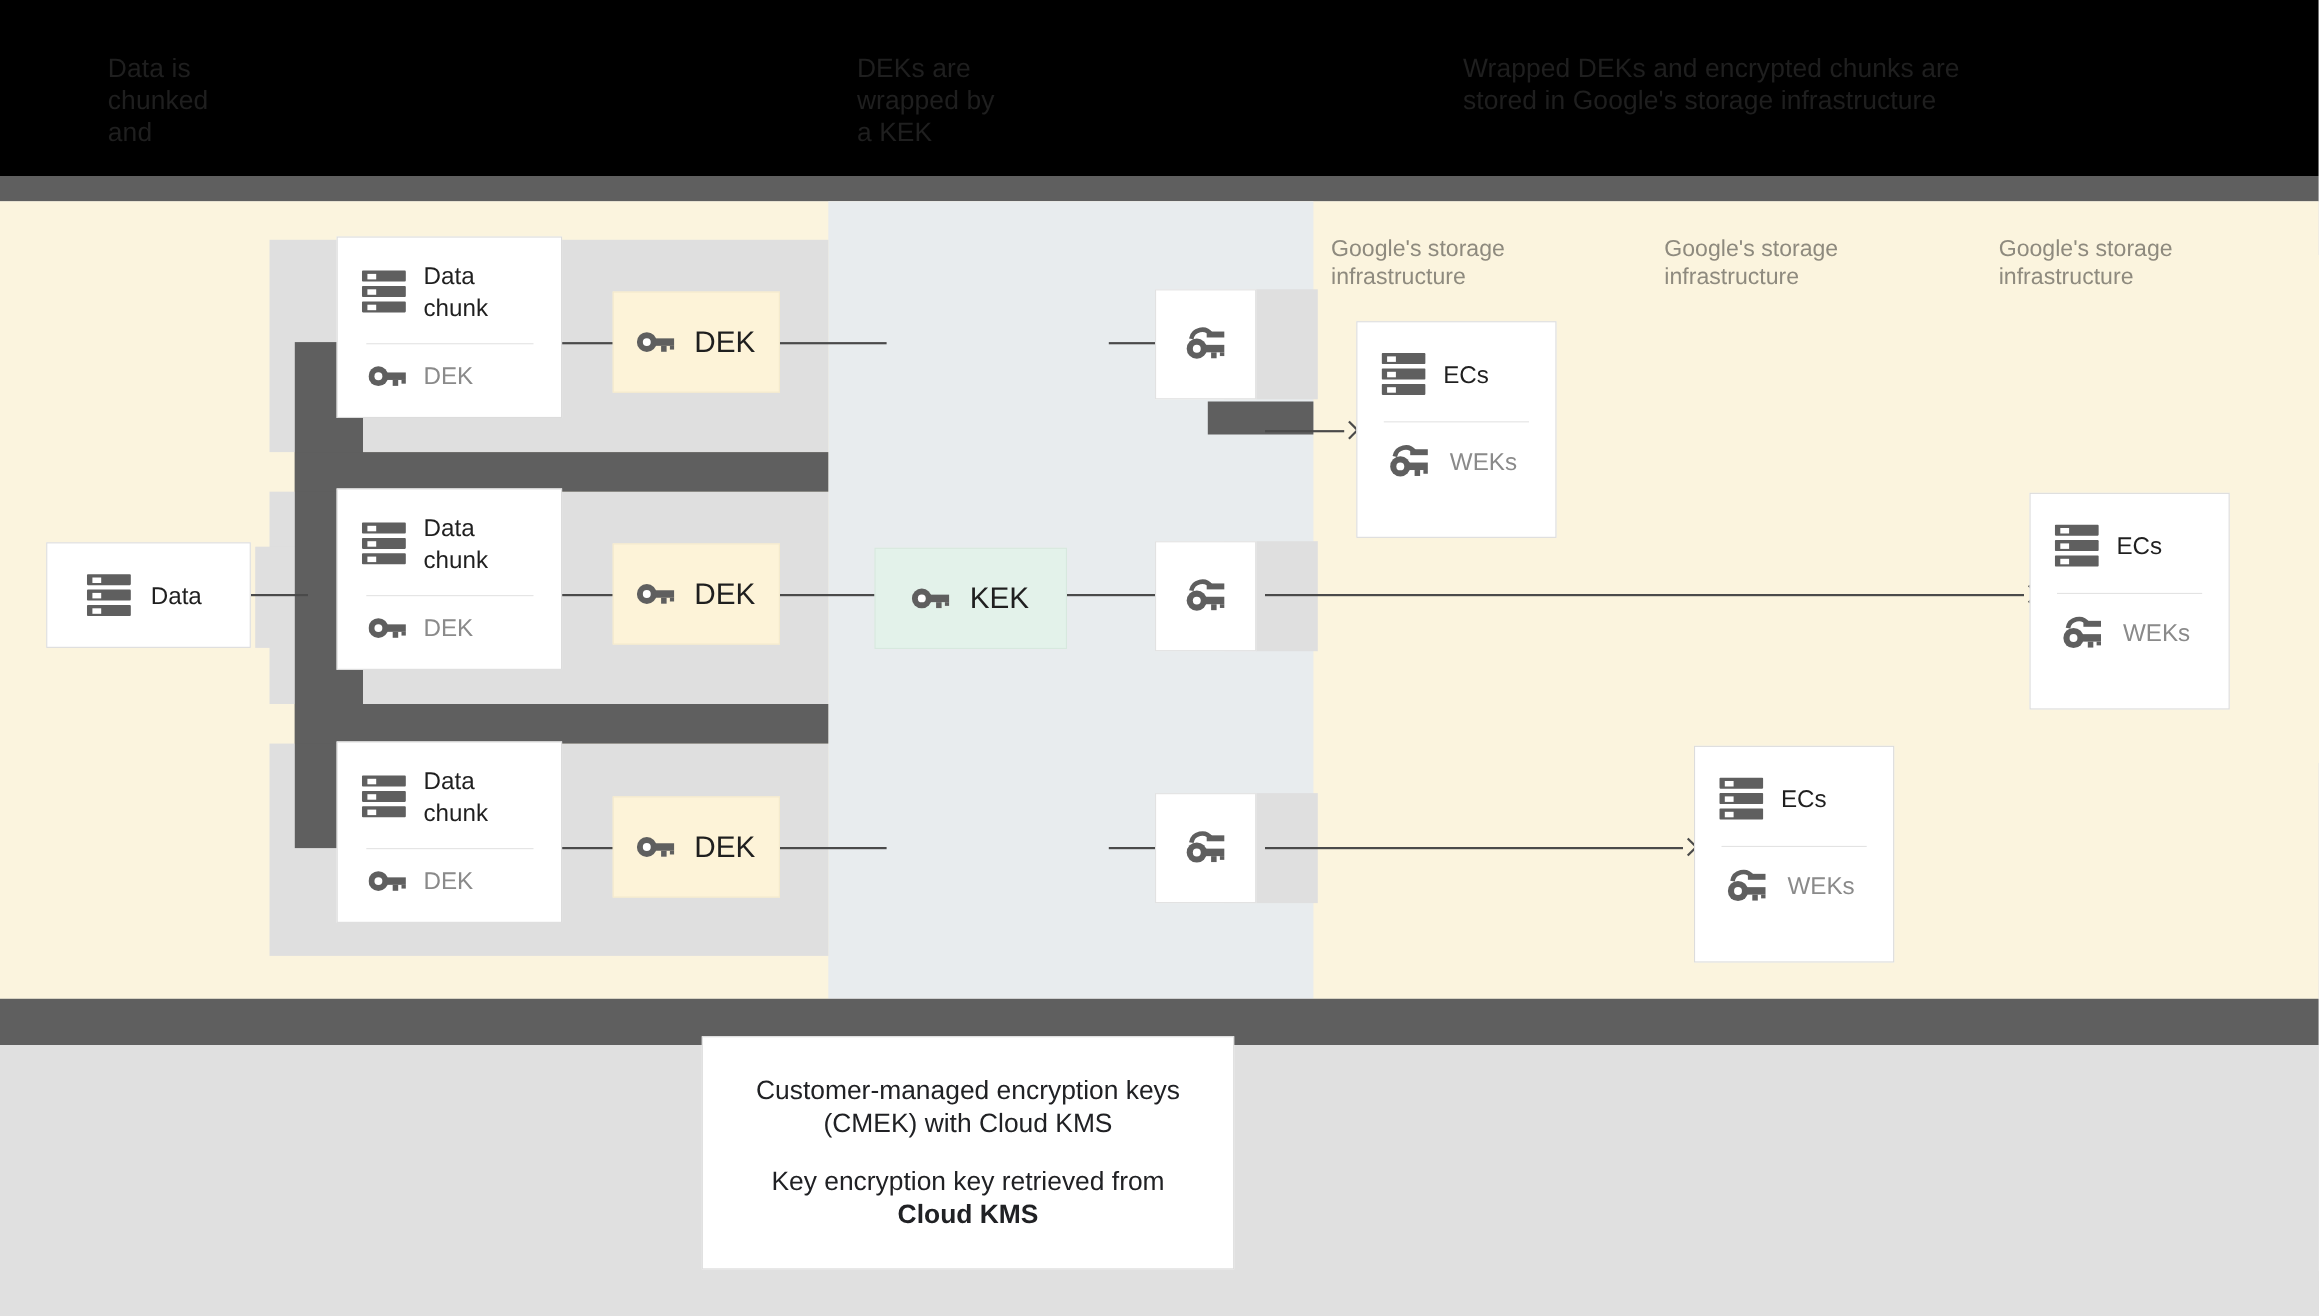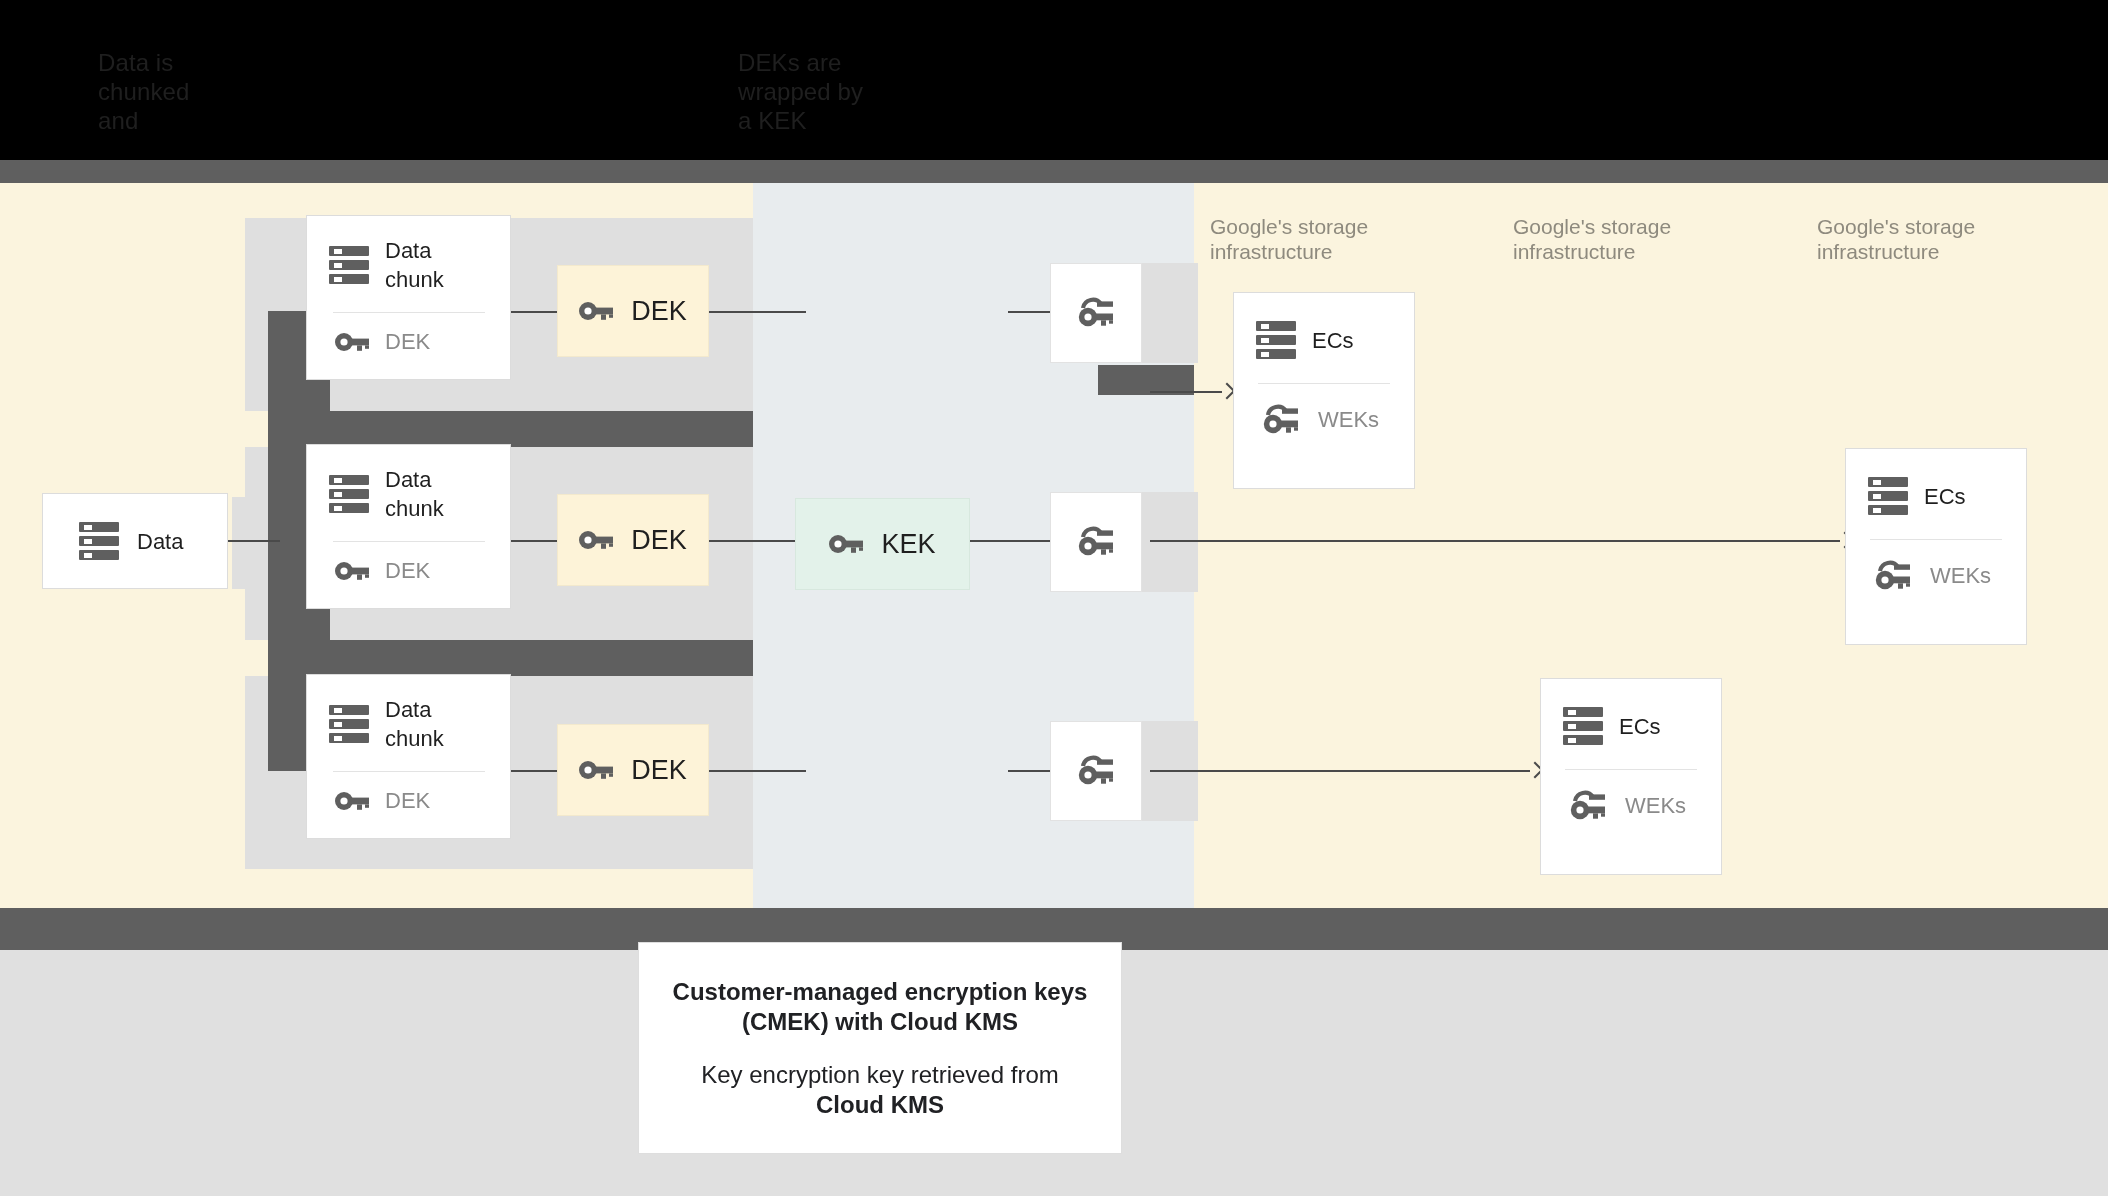--- a/index.html
+++ b/index.html
@@ -11,21 +11,21 @@
     width:2108px;height:1196px;
     overflow:hidden;
     background:#d9d9d9;
   }
 
   
   .topband{position:absolute;left:0;top:0;width:2108px;height:160px;background:#000;overflow:hidden;}
   .topband .tcol{position:absolute;color:#1f1f1f;font-size:24px;line-height:29px;letter-spacing:.1px;white-space:pre-line;}
   .topband .tcol.c1{left:98px;top:48px;width:200px;}
   .topband .tcol.c2{left:312px;top:48px;width:290px;}
-  .topband .tcol.c3{left:738px;top:48px;width:290px;}
+  .topband .tcol.c3{left:779px;top:48px;width:290px;}
   .topband .tcol.c4{left:1330px;top:48px;width:640px;}
 
   
   .rail{position:absolute;left:0;width:2108px;background:#5f5f5f;}
   .rail.top{top:160px;height:23px;}
   .rail.bottom{top:908px;height:42px;}
 
   
   .bg-cream{position:absolute;left:0;top:183px;width:2108px;height:725px;background:#fbf4de;}
   .bg-blue{position:absolute;left:753px;top:183px;width:441px;height:725px;background:#e8ecee;}
@@ -61,37 +61,39 @@
 
   
   .wek{position:absolute;background:#fff;border:1px solid #e2e2e2;box-sizing:border-box;display:flex;align-items:center;justify-content:center;}
 
   
   .colcap{position:absolute;color:#8e8a7e;font-size:21px;line-height:25px;white-space:pre-line;}
 
   
   .caption{position:absolute;left:638px;top:942px;width:484px;height:212px;background:#fff;border:1px solid #dedede;
            box-sizing:border-box;display:flex;flex-direction:column;align-items:center;justify-content:center;text-align:center;}
-  .caption .b{font-weight:bold;font-size:24px;color:#202124;line-height:30px;}
+  .caption .b{font-weight:normal;font-size:24px;color:#202124;line-height:30px;}
   .caption .n{font-size:24px;color:#202124;line-height:30px;margin-top:23px;}
 
   svg{display:block;}
 </style>
 </head>
 <body>
 
 <div id="stage">
 
   <div class="topband">
     <div class="tcol c1">Data is
 chunked
 and</div>
     <div class="tcol c3">DEKs are
 wrapped by
 a KEK</div>
+    <div class="tcol c4">Wrapped DEKs and encrypted chunks are
+stored in Google's storage infrastructure</div>
   </div>
 
   <div class="rail top"></div>
 
   <div class="bg-cream"></div>
   <div class="bg-blue"></div>
 
   <div class="slab" style="left:245px;top:218px;width:508px;height:193px;"></div>
   <div class="slab" style="left:245px;top:447px;width:508px;height:193px;"></div>
   <div class="slab" style="left:245px;top:676px;width:508px;height:193px;"></div>

